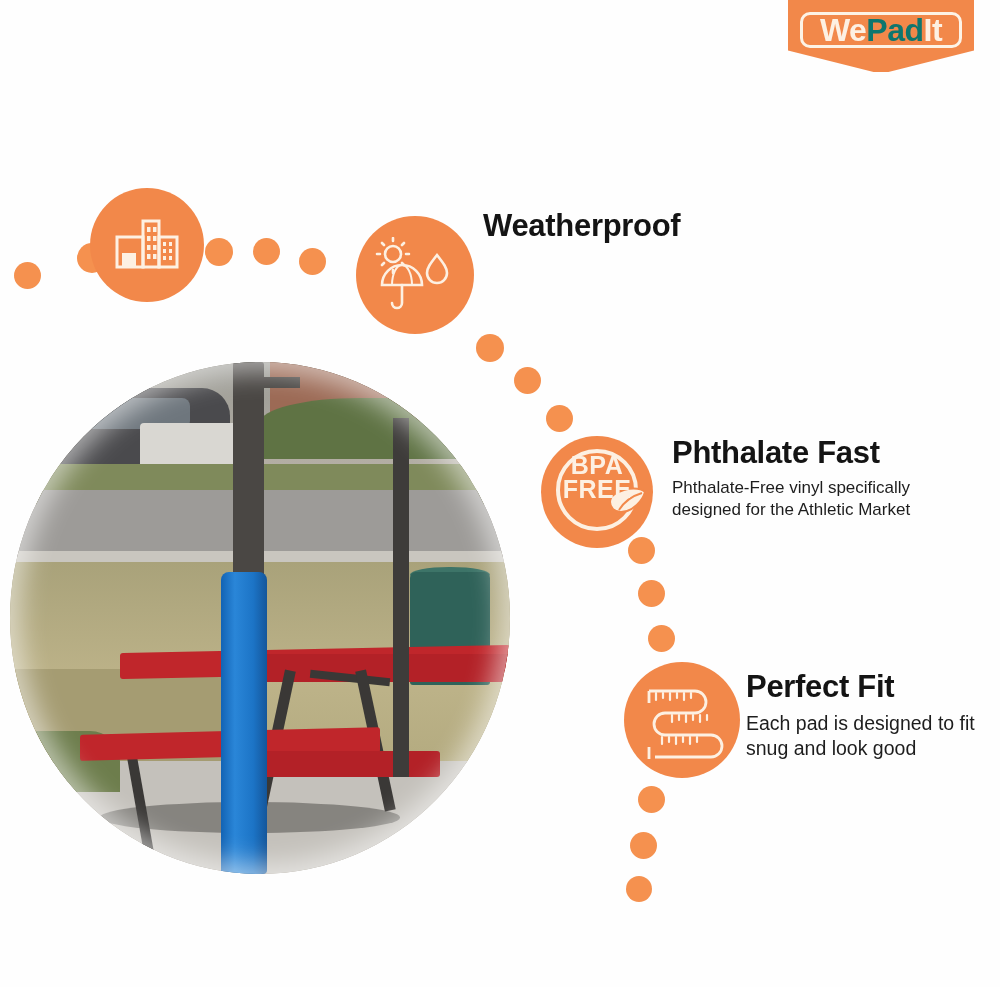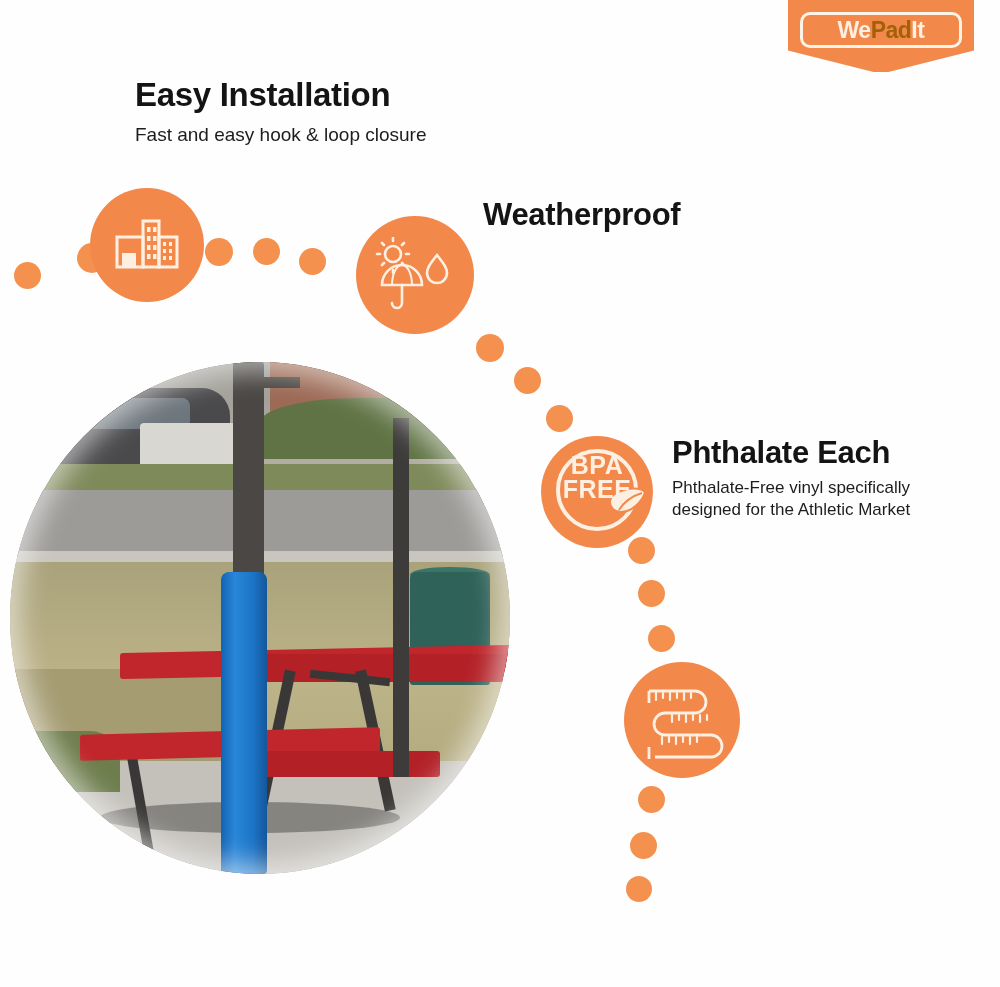--- a/index.html
+++ b/index.html
@@ -26,23 +26,23 @@
     -webkit-clip-path: polygon(0 0, 100% 0, 100% 70%, 54% 100%, 46% 100%, 0 70%);
     clip-path: polygon(0 0, 100% 0, 100% 70%, 54% 100%, 46% 100%, 0 70%);
   }
   #logo-frame {
     position: absolute;
     left: 12px; top: 12px; right: 12px; height: 36px;
     border: 3px solid #fdf3e6;
     border-radius: 10px;
     display: flex; align-items: center; justify-content: center;
   }
-  .logo-text { font-size: 23px; font-weight: bold; letter-spacing: -0.5px; line-height: 1; }
+  .logo-text { font-size: 32px; font-weight: bold; letter-spacing: -0.5px; line-height: 1; }
   .logo-we  { color: #fdf0e2; }
-  .logo-pad { color: #a16207; }
+  .logo-pad { color: #0f766e; }
   .logo-it  { color: #fdf0e2; }
 
   
   .dot {
     position: absolute; border-radius: 50%;
     background: #f5914f;
   }
 
   
   .feature-circle {
@@ -62,21 +62,21 @@
   .feat-desc {
     color: #1d1d1d;
     line-height: 1.32;
     font-weight: 400;
   }
 
   #easy-block { position: absolute; left: 135px; top: 78px; width: 420px; }
   #easy-block .feat-title { font-size: 33px; }
   #easy-block .feat-desc  { font-size: 19px; margin-top: 9px; }
 
-  #weather-block { position: absolute; left: 483px; top: 199px; width: 430px; }
+  #weather-block { position: absolute; left: 483px; top: 210px; width: 430px; }
   #weather-block .feat-title { font-size: 31px; }
   #weather-block .feat-desc  { font-size: 19.5px; margin-top: 9px; }
 
   #phth-block { position: absolute; left: 672px; top: 437px; width: 300px; }
   #phth-block .feat-title { font-size: 31px; }
   #phth-block .feat-desc  { font-size: 17px; margin-top: 7px; }
 
   #fit-block { position: absolute; left: 746px; top: 671px; width: 240px; }
   #fit-block .feat-title { font-size: 31px; }
   #fit-block .feat-desc  { font-size: 19.5px; margin-top: 7px; }
@@ -195,24 +195,20 @@
             <rect x="56" y="27" width="3" height="4"></rect>
           <rect x="50" y="34" width="3" height="4"></rect>
             <rect x="56" y="34" width="3" height="4"></rect>
           <rect x="50" y="41" width="3" height="4"></rect>
             <rect x="56" y="41" width="3" height="4"></rect>
           <rect x="9" y="38" width="14" height="14"></rect>
         </g>
       </svg>
     </span>
   </div>
-  <div id="easy-block">
-    <div class="feat-title">Easy Installation</div>
-    <div class="feat-desc">Fast and easy hook &amp; loop closure</div>
-  </div>
 
   <div class="feature-circle" style="left:356px; top:216px; width:118px; height:118px;">
     <span>
       <svg width="82" height="76" viewBox="0 0 82 76">
         <g fill="none" stroke="#fdf0e2" stroke-width="2.6" stroke-linecap="round">
           <circle cx="19" cy="17" r="8"></circle>
           <path d="M19 4 v-3 M19 33 v3 M6 17 h-3 M32 17 h3 M10 8 l-2-2 M28 8 l2-2 M10 26 l-2 2 M28 26 l2 2"></path>
           <path d="M8 48 a20 20 0 0 1 40 0 Z"></path>
           <path d="M28 48 V66 a5 5 0 0 1 -10 0"></path>
           <path d="M18 48 a10 20 0 0 1 20 0" stroke-width="2"></path>
@@ -232,38 +228,42 @@
         <path d="M74 58 c14 -8 26 -6 30 -2 c-2 8 -12 20 -24 20 c-7 0 -11 -5 -11 -10 c0 -4 2 -6 5 -8 Z" fill="#fdf0e2" stroke="#f2884a" stroke-width="2"></path>
         <path d="M101 57 c-10 3 -18 9 -23 17" fill="none" stroke="#f2884a" stroke-width="2"></path>
       </svg>
       <span style="position:absolute; left:0; top:17px; width:100%; text-align:center; color:#fdf0e2; font-weight:bold; line-height:0.96;">
         <span style="display:block; font-size:25px; letter-spacing:0.5px;">BPA</span>
         <span style="display:block; font-size:25px; letter-spacing:0.5px;">FREE</span>
       </span>
     </span>
   </div>
   <div id="phth-block">
-    <div class="feat-title">Phthalate Each</div>
+    <div class="feat-title">Phthalate Fast</div>
     <div class="feat-desc">Phthalate-Free vinyl specifically designed for the Athletic Market</div>
   </div>
 
   <div class="feature-circle" style="left:624px; top:662px; width:116px; height:116px;">
     <span>
       <svg width="86" height="86" viewBox="0 0 86 86">
         <g fill="none" stroke="#fdf0e2" stroke-width="2.8" stroke-linejoin="round">
           <path d="M10 14 h46 a11 11 0 0 1 0 22 H26 a11 11 0 0 0 0 22 h46 a11 11 0 0 1 0 22 H16"></path>
           <path d="M10 14 v12 M10 70 v12"></path>
         </g>
         <g stroke="#fdf0e2" stroke-width="2.2" stroke-linecap="round">
           <path d="M17 16 v7 M24 16 v5 M31 16 v7 M38 16 v5 M45 16 v7 M52 16 v5"></path>
           <path d="M33 38 v7 M40 38 v5 M47 38 v7 M54 38 v5 M61 38 v7 M68 38 v5"></path>
           <path d="M23 60 v7 M30 60 v5 M37 60 v7 M44 60 v5 M51 60 v7 M58 60 v5"></path>
         </g>
       </svg>
     </span>
+  </div>
+  <div id="fit-block">
+    <div class="feat-title">Perfect Fit</div>
+    <div class="feat-desc">Each pad is designed to fit snug and look good</div>
   </div>
 
   <div id="photo">
     <div class="ph ph-sky"></div>
     <div class="ph ph-bldg"></div>
     <div class="ph ph-bldg2"></div>
     <div class="ph ph-hedge"></div>
     <div class="ph ph-car"></div>
     <div class="ph ph-carwin"></div>
     <div class="ph ph-carlow"></div>

